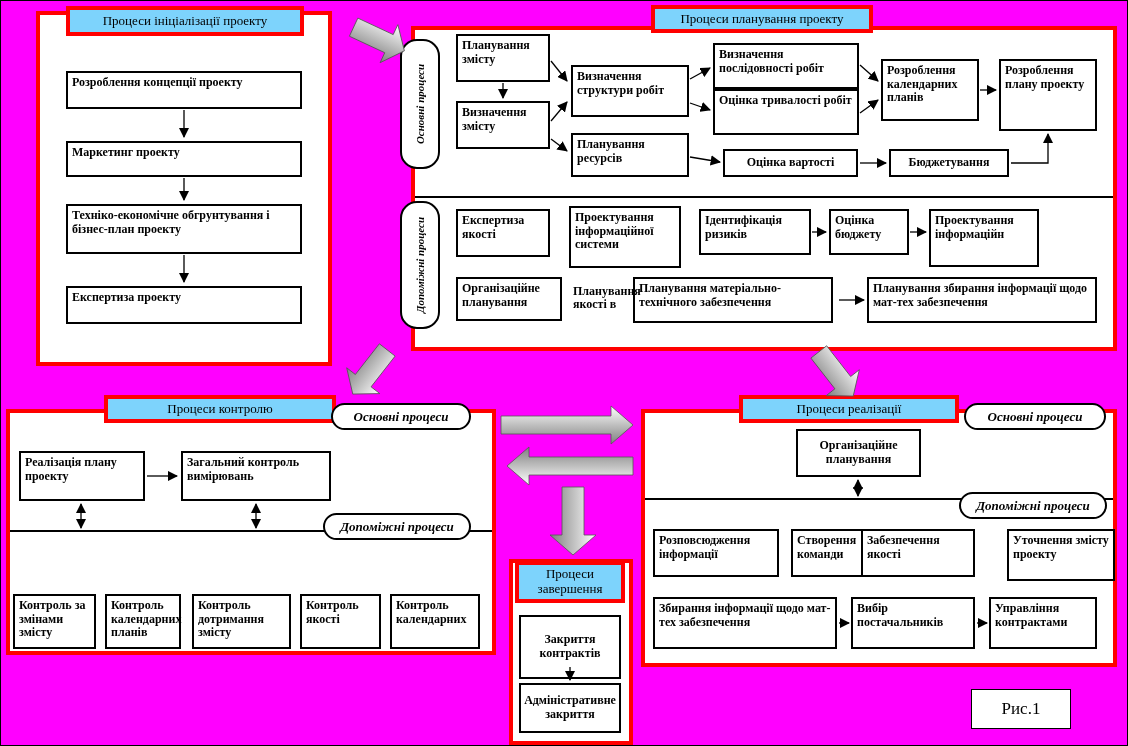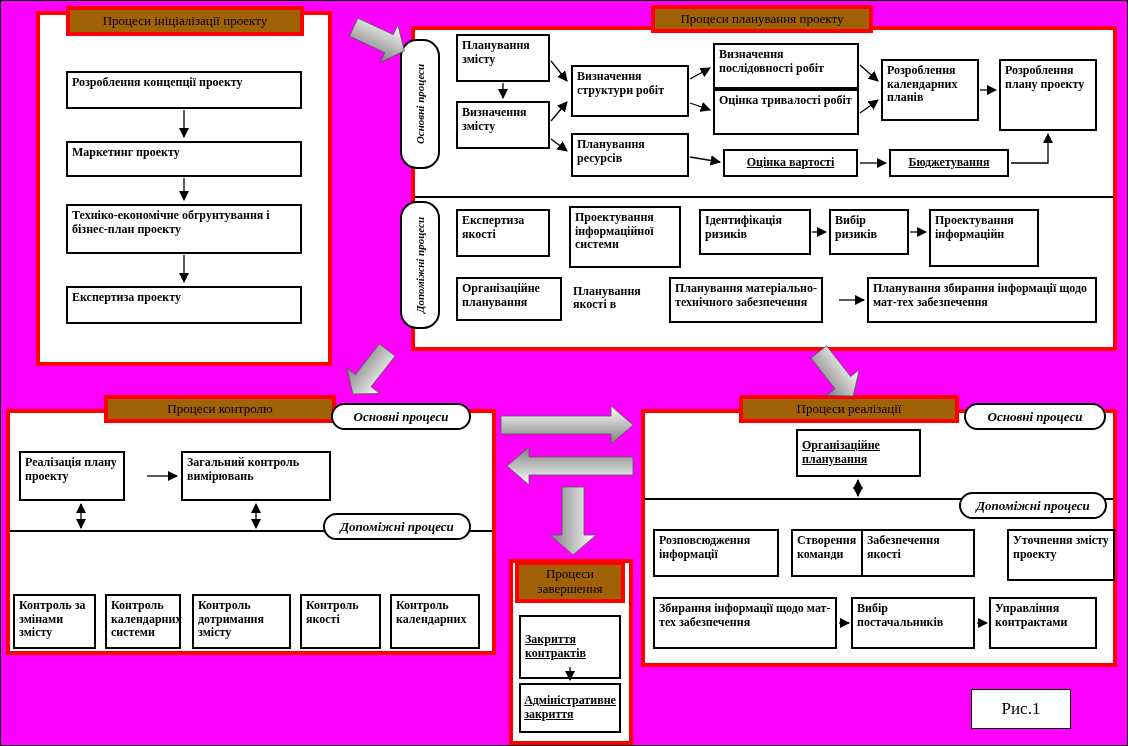--- a/index.html
+++ b/index.html
@@ -11,23 +11,23 @@
     overflow:hidden;
     border:1px solid #000;
   }
   .container { position:absolute; background:#fff; border:4px solid #f00; z-index:1; }
   .divider   { position:absolute; border-top:2px solid #000; z-index:2; }
   .pbox {
     position:absolute; background:#fff; border:2px solid #000;
     font-weight:bold; font-size:12px; line-height:1.13;
     padding:3px 4px; z-index:3;
   }
-  .pbox.center { display:flex; align-items:center; justify-content:center; text-align:left;text-decoration:underline; }
+  .pbox.center { display:flex; align-items:center; justify-content:center; text-align:center; }
   .titlebox {
-    position:absolute; background:#a16207; border:4px solid #f00;
+    position:absolute; background:#7dd3fc; border:4px solid #f00;
     display:flex; align-items:center; justify-content:center;
     font-size:13px; text-align:center; z-index:5; line-height:1.15;
   }
   .tag {
     position:absolute; background:#fff; border:2px solid #000; border-radius:14px;
     font-weight:bold; font-style:italic; font-size:13px;
     display:flex; align-items:center; justify-content:center; z-index:5;
   }
   .vtag {
     position:absolute; background:#fff; border:2px solid #000; border-radius:17px; z-index:5;
@@ -74,37 +74,37 @@
 <div class="pbox" style="left:712px;top:88px;width:146px;height:46px">Оцінка тривалості робіт</div>
 <div class="pbox" style="left:880px;top:58px;width:98px;height:62px">Розроблення календарних планів</div>
 <div class="pbox" style="left:998px;top:58px;width:98px;height:72px">Розроблення плану проекту</div>
 <div class="pbox center" style="left:722px;top:148px;width:135px;height:28px">Оцінка вартості</div>
 <div class="pbox center" style="left:888px;top:148px;width:120px;height:28px">Бюджетування</div>
 
 <div class="pbox" style="left:455px;top:208px;width:94px;height:48px">Експертиза якості</div>
 <div class="pbox" style="left:568px;top:205px;width:112px;height:62px">Проектування інформаційної системи</div>
 <div class="overlaytext" style="left:572px;top:284px;width:90px">Планування якості в</div>
 <div class="pbox" style="left:698px;top:208px;width:112px;height:46px">Ідентифікація ризиків</div>
-<div class="pbox" style="left:828px;top:208px;width:80px;height:46px">Вибір ризиків</div>
+<div class="pbox" style="left:828px;top:208px;width:80px;height:46px">Оцінка бюджету</div>
 <div class="pbox" style="left:928px;top:208px;width:110px;height:58px">Проектування інформаційн</div>
 <div class="pbox" style="left:455px;top:276px;width:106px;height:44px">Організаційне планування</div>
-<div class="pbox" style="left:668px;top:276px;width:154px;height:46px">Планування матеріально-технічного забезпечення</div>
+<div class="pbox" style="left:632px;top:276px;width:200px;height:46px">Планування матеріально-технічного забезпечення</div>
 <div class="pbox" style="left:866px;top:276px;width:230px;height:46px">Планування збирання інформації щодо мат-тех забезпечення</div>
 
 <div class="container" style="left:5px;top:408px;width:490px;height:246px"></div>
 <div class="titlebox" style="left:103px;top:394px;width:232px;height:28px">Процеси контролю</div>
 <div class="tag" style="left:330px;top:402px;width:140px;height:27px">Основні процеси</div>
 <div class="divider" style="left:9px;top:529px;width:482px"></div>
 <div class="tag" style="left:322px;top:512px;width:148px;height:27px">Допоміжні процеси</div>
 
-<div class="pbox" style="left:18px;top:450px;width:106px;height:50px">Реалізація плану проекту</div>
+<div class="pbox" style="left:18px;top:450px;width:126px;height:50px">Реалізація плану проекту</div>
 <div class="pbox" style="left:180px;top:450px;width:150px;height:50px">Загальний контроль вимірювань</div>
 
 <div class="pbox" style="left:12px;top:593px;width:83px;height:55px">Контроль за змінами змісту</div>
-<div class="pbox" style="left:104px;top:593px;width:76px;height:55px">Контроль календарних системи</div>
+<div class="pbox" style="left:104px;top:593px;width:76px;height:55px">Контроль календарних планів</div>
 <div class="pbox" style="left:191px;top:593px;width:99px;height:55px">Контроль дотримання змісту</div>
 <div class="pbox" style="left:299px;top:593px;width:81px;height:55px">Контроль якості</div>
 <div class="pbox" style="left:389px;top:593px;width:90px;height:55px">Контроль календарних</div>
 
 <div class="container" style="left:508px;top:558px;width:124px;height:186px"></div>
 <div class="titlebox" style="left:514px;top:560px;width:110px;height:42px">Процеси завершення</div>
 <div class="pbox center" style="left:518px;top:614px;width:102px;height:64px">Закриття контрактів</div>
 <div class="pbox center" style="left:518px;top:682px;width:102px;height:50px">Адміністративне закриття</div>
 
 <div class="container" style="left:640px;top:408px;width:476px;height:258px"></div>

